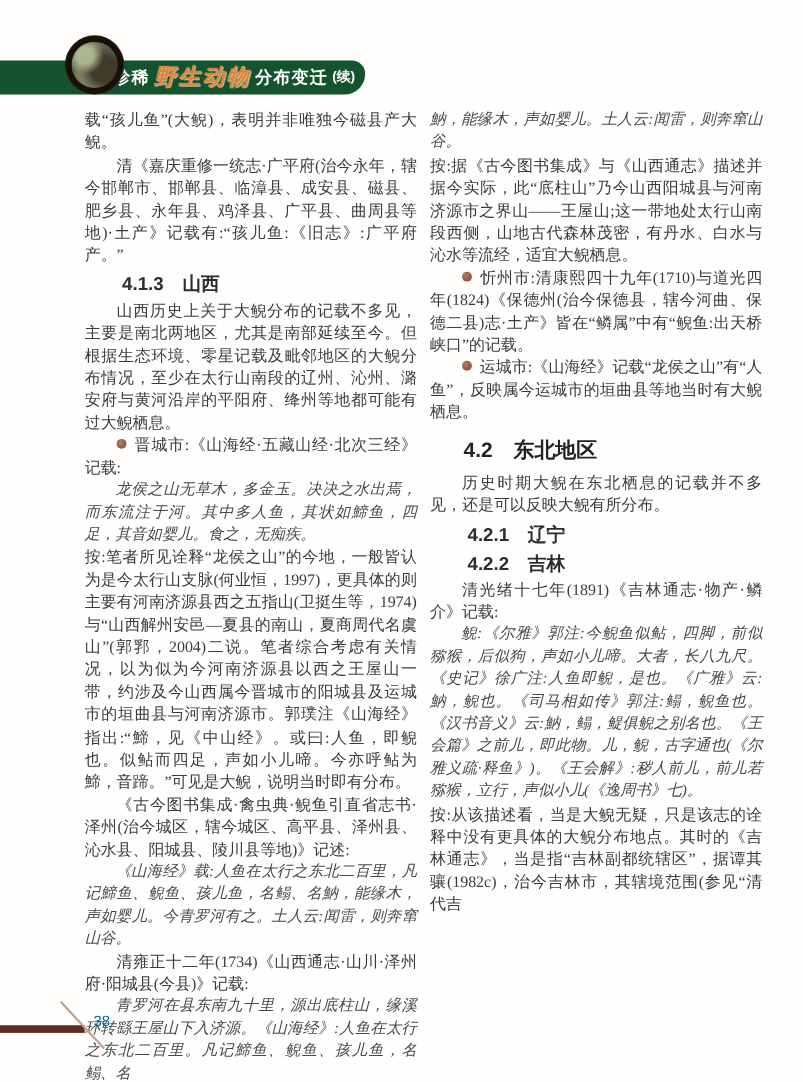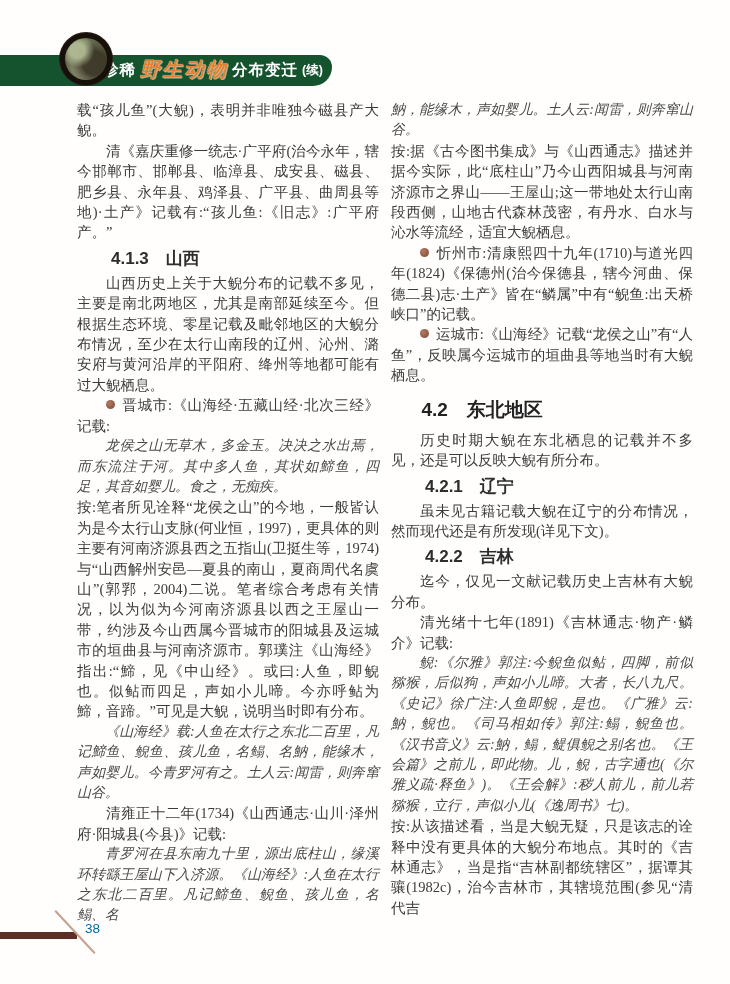--- a/index.html
+++ b/index.html
@@ -109,36 +109,35 @@
   <div class="content">
 
     <div class="col">
       <p class="cont">载“孩儿鱼”(大鲵)，表明并非唯独今磁县产大鲵。</p>
       <p class="body">清《嘉庆重修一统志·广平府(治今永年，辖今邯郸市、邯郸县、临漳县、成安县、磁县、肥乡县、永年县、鸡泽县、广平县、曲周县等地)·土产》记载有:“孩儿鱼:《旧志》:广平府产。”</p>
       <h4 class="h3">4.1.3　山西</h4>
       <p class="body">山西历史上关于大鲵分布的记载不多见，主要是南北两地区，尤其是南部延续至今。但根据生态环境、零星记载及毗邻地区的大鲵分布情况，至少在太行山南段的辽州、沁州、潞安府与黄河沿岸的平阳府、绛州等地都可能有过大鲵栖息。</p>
       <p class="bullet"><span class="dot"></span><span>晋城市:《山海经·五藏山经·北次三经》记载:</span></p>
       <p class="quote">龙侯之山无草木，多金玉。决决之水出焉，而东流注于河。其中多人鱼，其状如䱱鱼，四足，其音如婴儿。食之，无痴疾。</p>
       <p class="note">按:笔者所见诠释“龙侯之山”的今地，一般皆认为是今太行山支脉(何业恒，1997)，更具体的则主要有河南济源县西之五指山(卫挺生等，1974)与“山西解州安邑—夏县的南山，夏商周代名虞山”(郭郛，2004)二说。笔者综合考虑有关情况，以为似为今河南济源县以西之王屋山一带，约涉及今山西属今晋城市的阳城县及运城市的垣曲县与河南济源市。郭璞注《山海经》指出:“䱱，见《中山经》。或曰:人鱼，即鲵也。似鲇而四足，声如小儿啼。今亦呼鲇为䱱，音蹄。”可见是大鲵，说明当时即有分布。</p>
+      <p class="body">《古今图书集成·禽虫典·鲵鱼引直省志书·泽州(治今城区，辖今城区、高平县、泽州县、沁水县、阳城县、陵川县等地)》记述:</p>
       <p class="quote">《山海经》载:人鱼在太行之东北二百里，凡记䱱鱼、鲵鱼、孩儿鱼，名鳎、名魶，能缘木，声如婴儿。今青罗河有之。土人云:闻雷，则奔窜山谷。</p>
       <p class="body">清雍正十二年(1734)《山西通志·山川·泽州府·阳城县(今县)》记载:</p>
       <p class="quote">青罗河在县东南九十里，源出底柱山，缘溪环转繇王屋山下入济源。《山海经》:人鱼在太行之东北二百里。凡记䱱鱼、鲵鱼、孩儿鱼，名鳎、名</p>
     </div>
 
     <div class="col">
       <p class="quote-cont">魶，能缘木，声如婴儿。土人云:闻雷，则奔窜山谷。</p>
       <p class="note">按:据《古今图书集成》与《山西通志》描述并据今实际，此“底柱山”乃今山西阳城县与河南济源市之界山——王屋山;这一带地处太行山南段西侧，山地古代森林茂密，有丹水、白水与沁水等流经，适宜大鲵栖息。</p>
       <p class="bullet"><span class="dot"></span><span>忻州市:清康熙四十九年(1710)与道光四年(1824)《保德州(治今保德县，辖今河曲、保德二县)志·土产》皆在“鳞属”中有“鲵鱼:出天桥峡口”的记载。</span></p>
       <p class="bullet"><span class="dot"></span><span>运城市:《山海经》记载“龙侯之山”有“人鱼”，反映属今运城市的垣曲县等地当时有大鲵栖息。</span></p>
       <h3 class="h2">4.2　东北地区</h3>
       <p class="body">历史时期大鲵在东北栖息的记载并不多见，还是可以反映大鲵有所分布。</p>
       <h4 class="h3">4.2.1　辽宁</h4>
-      <p class="body">虽未见古籍记载大鲵在辽宁的分布情况，然而现代还是有所发现(详见下文)。</p>
       <h4 class="h3">4.2.2　吉林</h4>
-      <p class="body">迄今，仅见一文献记载历史上吉林有大鲵分布。</p>
       <p class="body">清光绪十七年(1891)《吉林通志·物产·鳞介》记载:</p>
       <p class="quote">鲵:《尔雅》郭注:今鲵鱼似鲇，四脚，前似猕猴，后似狗，声如小儿啼。大者，长八九尺。《史记》徐广注:人鱼即鲵，是也。《广雅》云:魶，鲵也。《司马相如传》郭注:鳎，鲵鱼也。《汉书音义》云:魶，鳎，鳀俱鲵之别名也。《王会篇》之前儿，即此物。儿，鲵，古字通也(《尔雅义疏·释鱼》)。《王会解》:秽人前儿，前儿若猕猴，立行，声似小儿(《逸周书》七)。</p>
       <p class="note">按:从该描述看，当是大鲵无疑，只是该志的诠释中没有更具体的大鲵分布地点。其时的《吉林通志》，当是指“吉林副都统辖区”，据谭其骧(1982c)，治今吉林市，其辖境范围(参见“清代吉</p>
     </div>
 
   </div>
 
   <div class="foot-bar"></div>
   <div class="foot-diag"></div>
   <span class="pageno">38</span>

